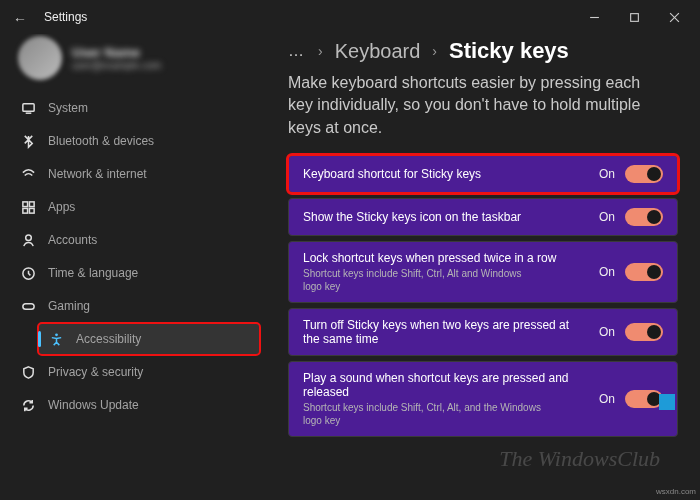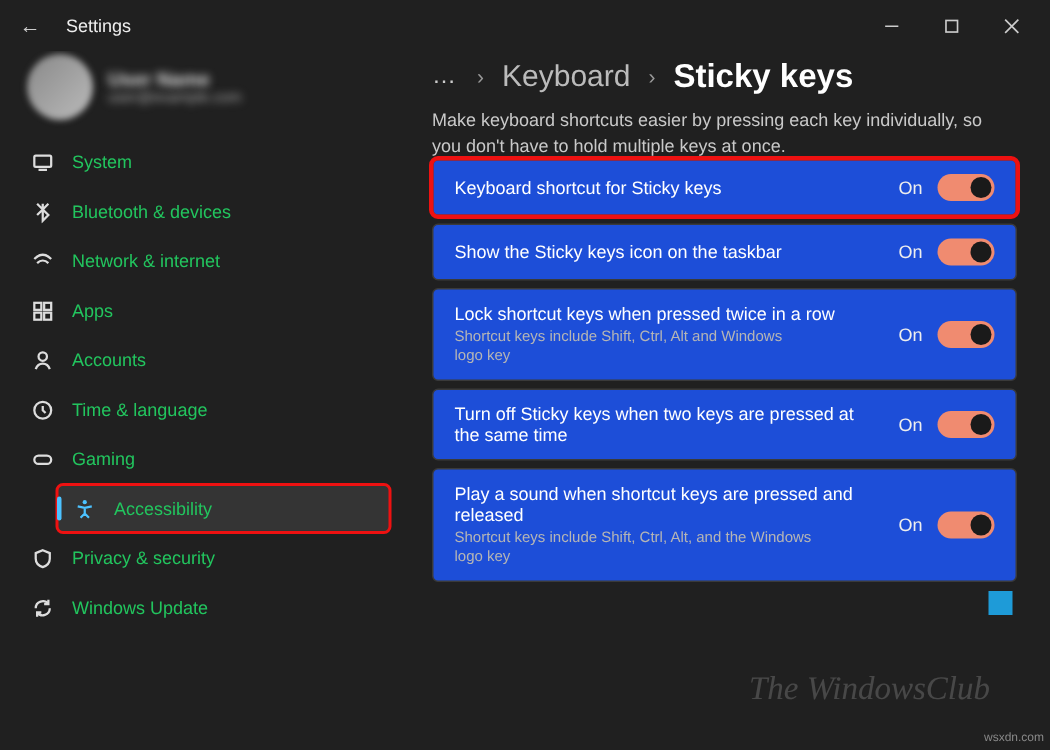--- a/index.html
+++ b/index.html
@@ -14,35 +14,35 @@
 .body { display: flex; flex: 1; overflow: hidden; }
 .sidebar { width: 270px; padding: 0 10px 10px 10px; overflow-y: auto; }
 .profile { display: flex; align-items: center; gap: 10px; padding: 2px 8px 12px 8px; }
 .avatar { width: 44px; height: 44px; border-radius: 50%; background: linear-gradient(135deg,#888,#bbb); filter: blur(2px); }
 .profile-text { display: flex; flex-direction: column; }
 .profile-name { font-size: 13px; font-weight: 600; filter: blur(3px); color: #ddd; }
 .profile-mail { font-size: 10px; color: #aaa; filter: blur(3px); }
 .search { display: flex; align-items: center; background: #2b2b2b; border-bottom: 1px solid #555; border-radius: 4px; height: 32px; padding: 0 10px; margin: 4px 2px 14px 2px; }
 .search input { flex: 1; background: transparent; border: none; outline: none; color: #ddd; font-size: 12px; }
 .nav { display: flex; flex-direction: column; gap: 1px; }
-.nav-item { display: flex; align-items: center; gap: 12px; height: 32px; padding: 0 10px; border-radius: 4px; color: #22c55e; position: relative; }
+.nav-item { display: flex; align-items: center; gap: 12px; height: 32px; padding: 0 10px; border-radius: 4px; color: #a3a3a3; position: relative; }
 .nav-item.active { background: #343434; margin-left: 28px; }
 .nav-item.active::before { content: ""; position: absolute; left: 0; top: 8px; bottom: 8px; width: 3px; background: #4cc2ff; border-radius: 2px; }
 .nav-item.highlighted { outline: 2px solid #e11; outline-offset: -1px; }
 .nav-icon { width: 16px; height: 16px; display: flex; align-items: center; justify-content: center; color: #ddd; }
 .nav-icon svg { width: 15px; height: 15px; stroke: currentColor; fill: none; stroke-width: 1.6; }
 .main { flex: 1; padding: 4px 22px 10px 18px; overflow-y: auto; }
 .crumbs { display: flex; align-items: center; gap: 12px; font-size: 20px; margin-bottom: 8px; }
 .crumbs .ellipsis { color: #ccc; font-size: 16px; letter-spacing: 2px; }
 .crumbs .sep { color: #999; font-size: 14px; }
 .crumb { color: #bbb; font-weight: 400; }
 .crumb.last { color: #fff; font-weight: 700; font-size: 22px; }
-.desc { font-size: 12px; color: #c9c9c9; line-height: 1.4; max-width: 380px; }
+.desc { font-size: 16px; color: #c9c9c9; line-height: 1.4; margin-bottom: 16px; max-width: 380px; }
 .settings-list { display: flex; flex-direction: column; gap: 5px; }
-.setting { background: #1d4ed8; border: 1px solid #3a3a3a; border-radius: 4px; padding: 9px 14px 9px 14px; display: flex; align-items: center; gap: 12px; }
+.setting { background: #4c1d95; border: 1px solid #3a3a3a; border-radius: 4px; padding: 9px 14px 9px 14px; display: flex; align-items: center; gap: 12px; }
 .setting.highlighted { outline: 3px solid #e11; outline-offset: -1px; }
 .setting-text { flex: 1; display: flex; flex-direction: column; gap: 2px; }
 .setting-title { font-size: 12px; color: #fff; }
 .setting-sub { font-size: 10px; color: #b5b5b5; line-height: 1.3; max-width: 240px; }
 .toggle-wrap { display: flex; align-items: center; gap: 10px; }
 .toggle-label { font-size: 12px; color: #eee; }
 .toggle { width: 38px; height: 18px; background: #f08b70; border-radius: 10px; position: relative; }
 .toggle::after { content: ""; position: absolute; right: 2px; top: 2px; width: 14px; height: 14px; background: #1a1a1a; border-radius: 50%; }
 .watermark { position: absolute; right: 40px; bottom: 30px; color: rgba(255,255,255,0.18); font-size: 22px; font-style: italic; font-family: "Segoe Script", cursive; line-height: 1; pointer-events: none; margin-top: 36px; }
 .corner { position: absolute; right: 25px; bottom: 90px; width: 16px; height: 16px; background: #1e9bd8; }

